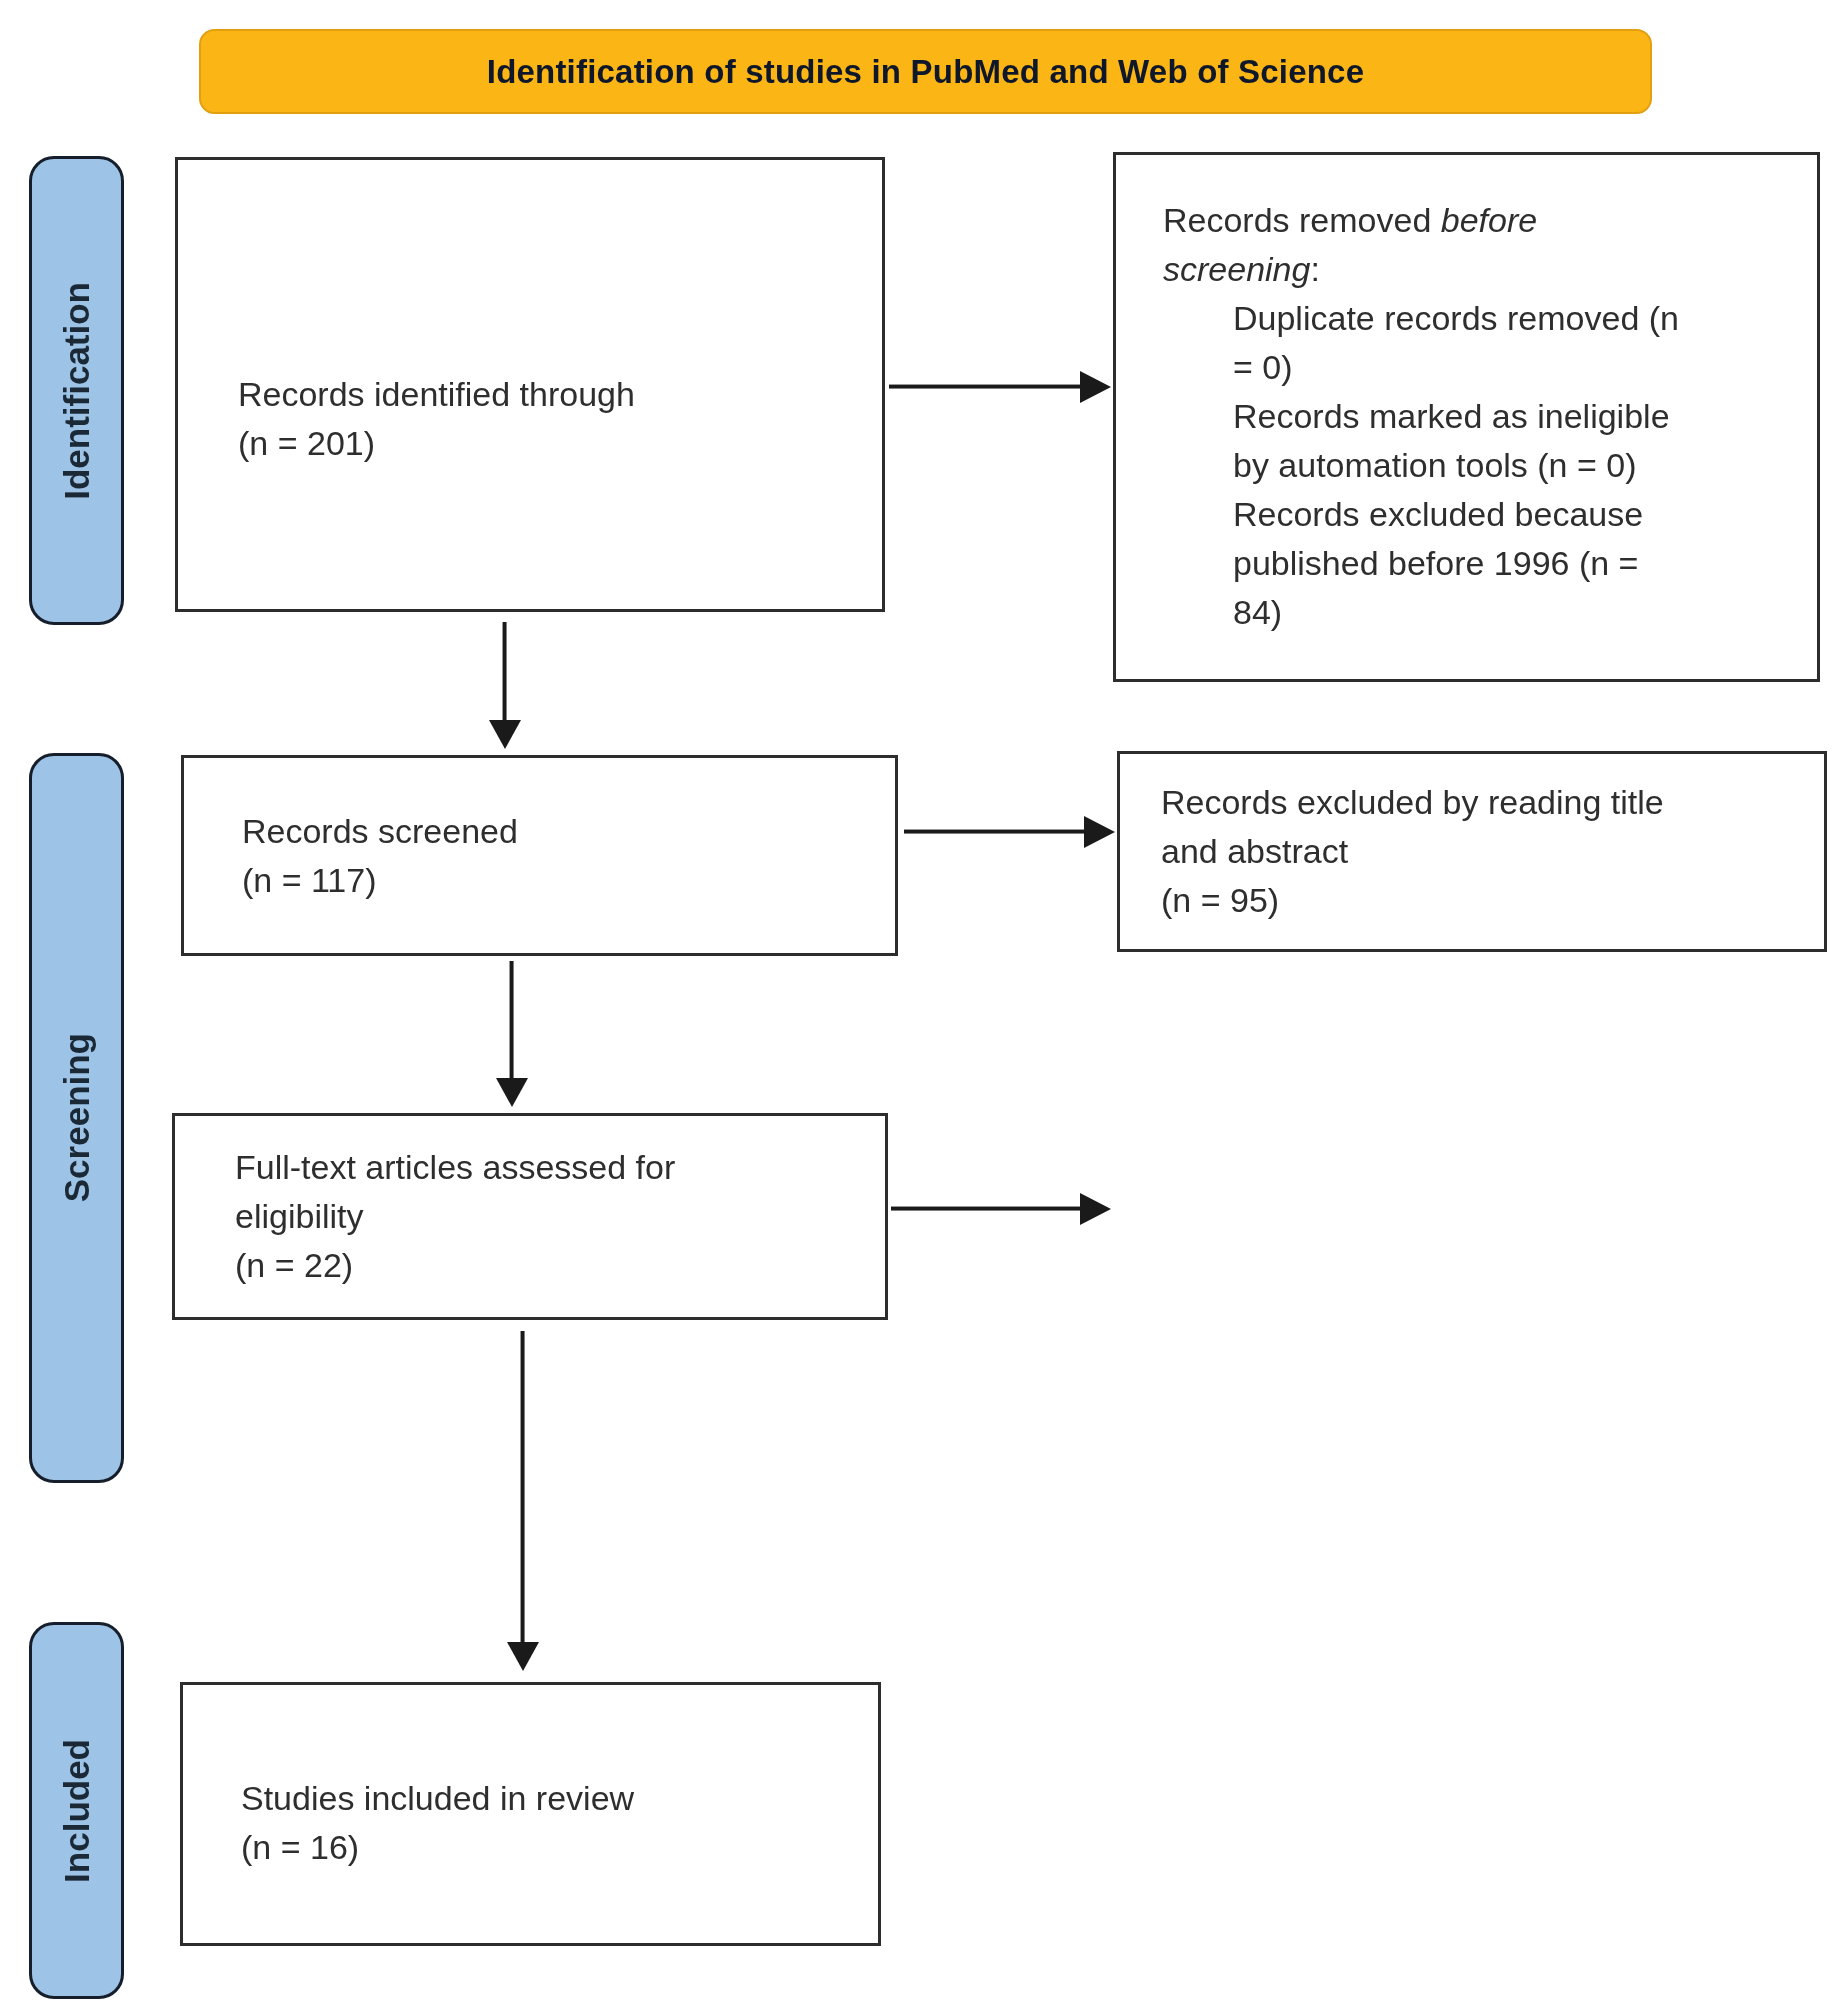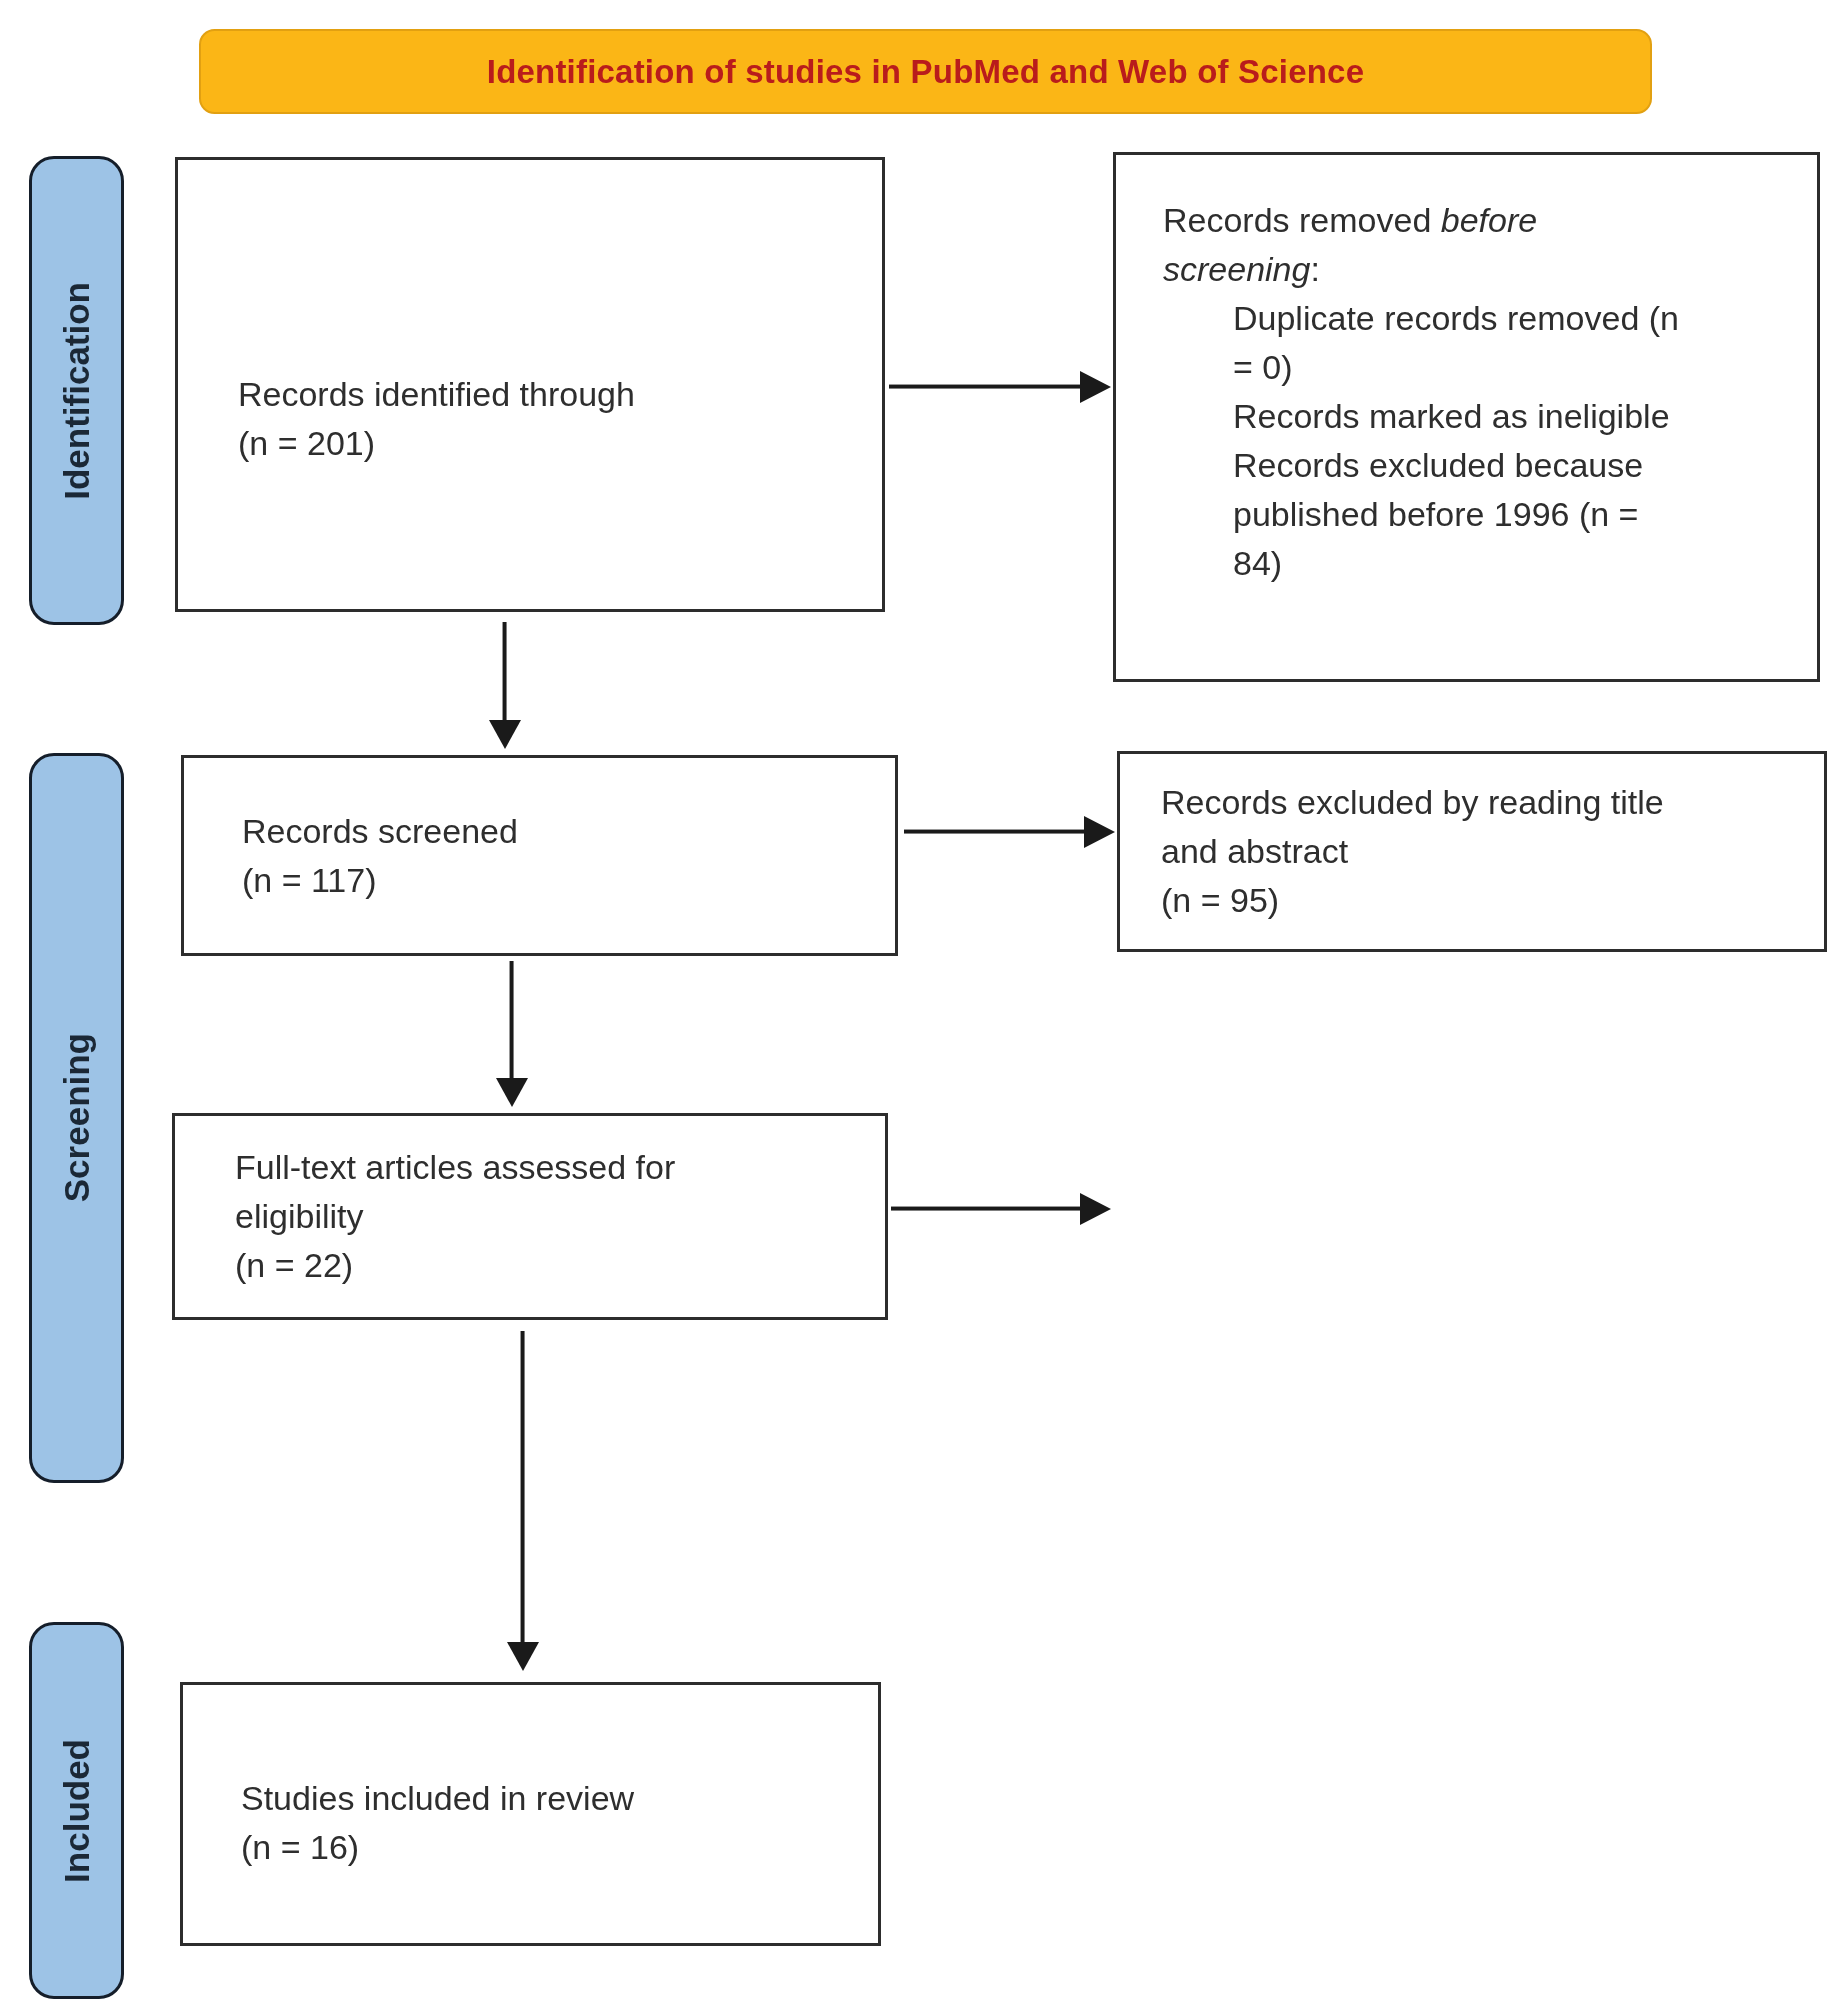--- a/index.html
+++ b/index.html
@@ -23,21 +23,21 @@
 
   
   .banner{
     position:absolute;left:199px;top:29px;width:1453px;height:85px;
     background:var(--banner-bg);
     border:2.9px solid var(--banner-border);
     border-radius:15.5px;
     display:flex;align-items:center;justify-content:center;
     box-sizing:border-box;
   }
-  .banner span{font-size:33px;font-weight:bold;color:#b91c1c;letter-spacing:0.2px;}
+  .banner span{font-size:33px;font-weight:bold;color:#0f172a;letter-spacing:0.2px;}
 
   
   .stage{
     position:absolute;left:29px;width:95px;
     background:var(--stage-bg);
     border:3.9px solid var(--stage-border);
     border-radius:25px;
     box-sizing:border-box;
     display:flex;align-items:center;justify-content:center;
   }
@@ -134,20 +134,21 @@
 
   <div class="fbox box-removed">
     <div class="tline rb-head"><span>Records removed </span><em>before</em></div>
     <div class="tline rb-head"><em>screening</em><span>:</span></div>
     <div class="rb-item">
         <div class="tline">Duplicate records removed (n</div>
         <div class="tline">= 0)</div>
       </div>
     <div class="rb-item">
         <div class="tline">Records marked as ineligible</div>
+        <div class="tline">by automation tools (n = 0)</div>
       </div>
     <div class="rb-item">
         <div class="tline">Records excluded because</div>
         <div class="tline">published before 1996 (n =</div>
         <div class="tline">84)</div>
       </div>
   </div>
 
   <div class="fbox box-title-abstract">
       <div class="tline">Records excluded by reading title</div>

